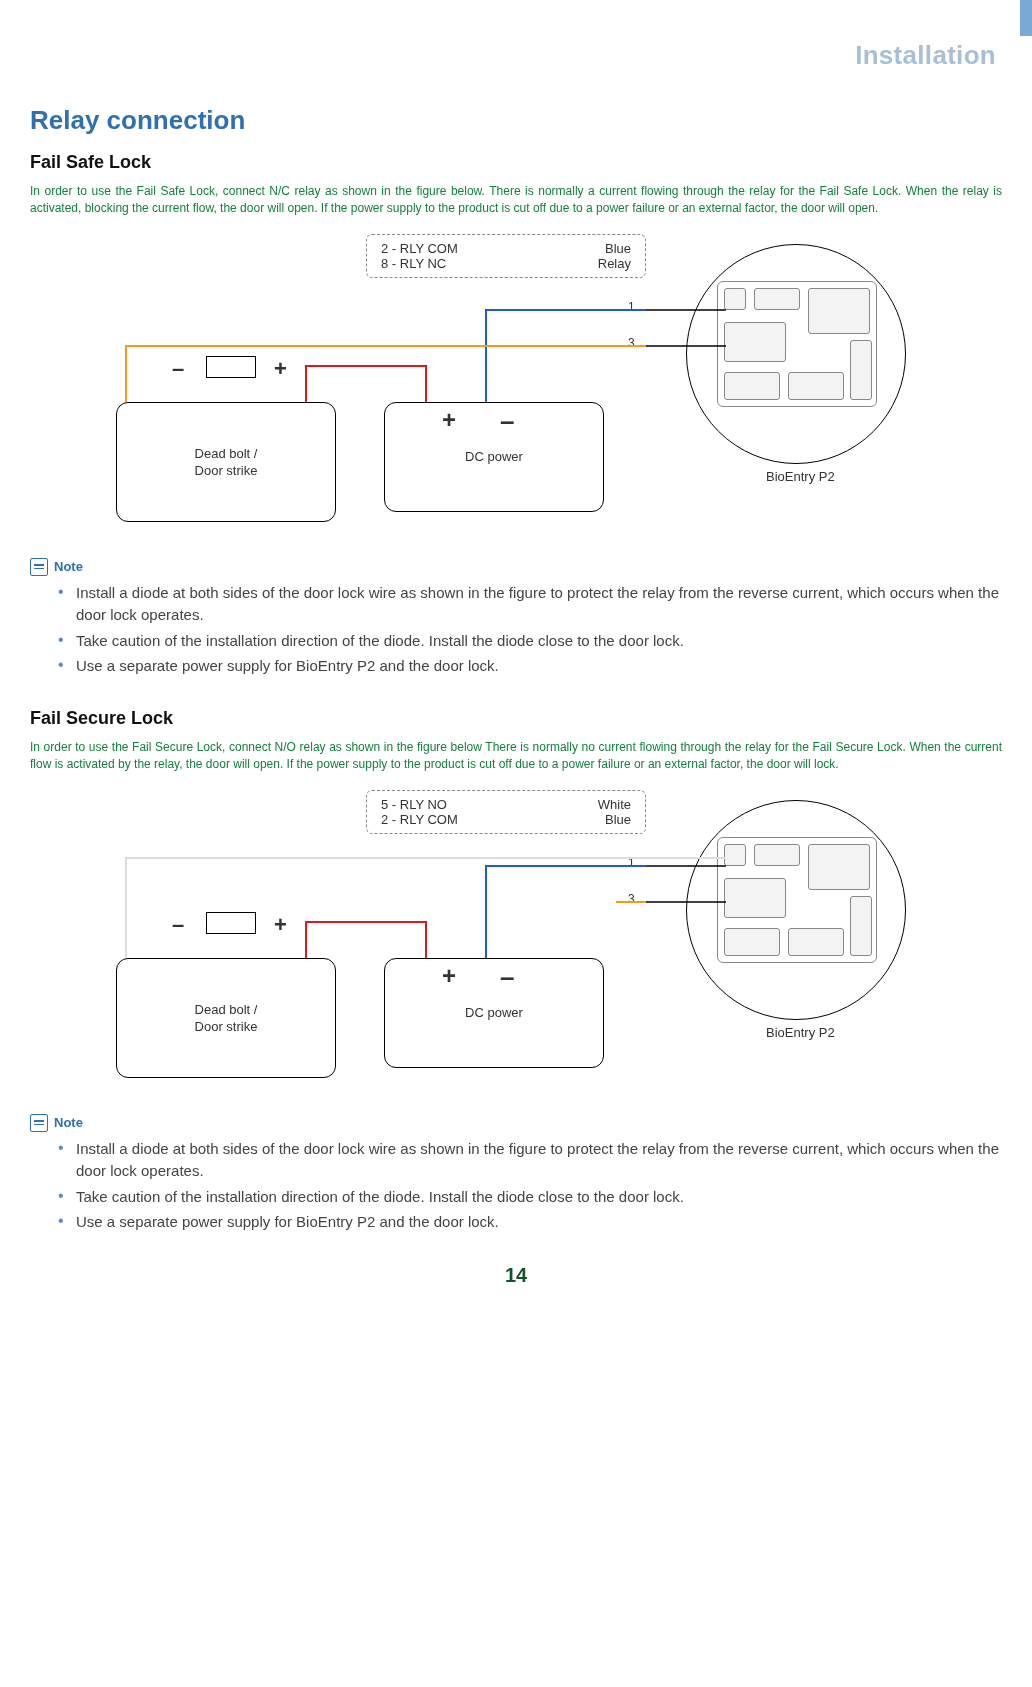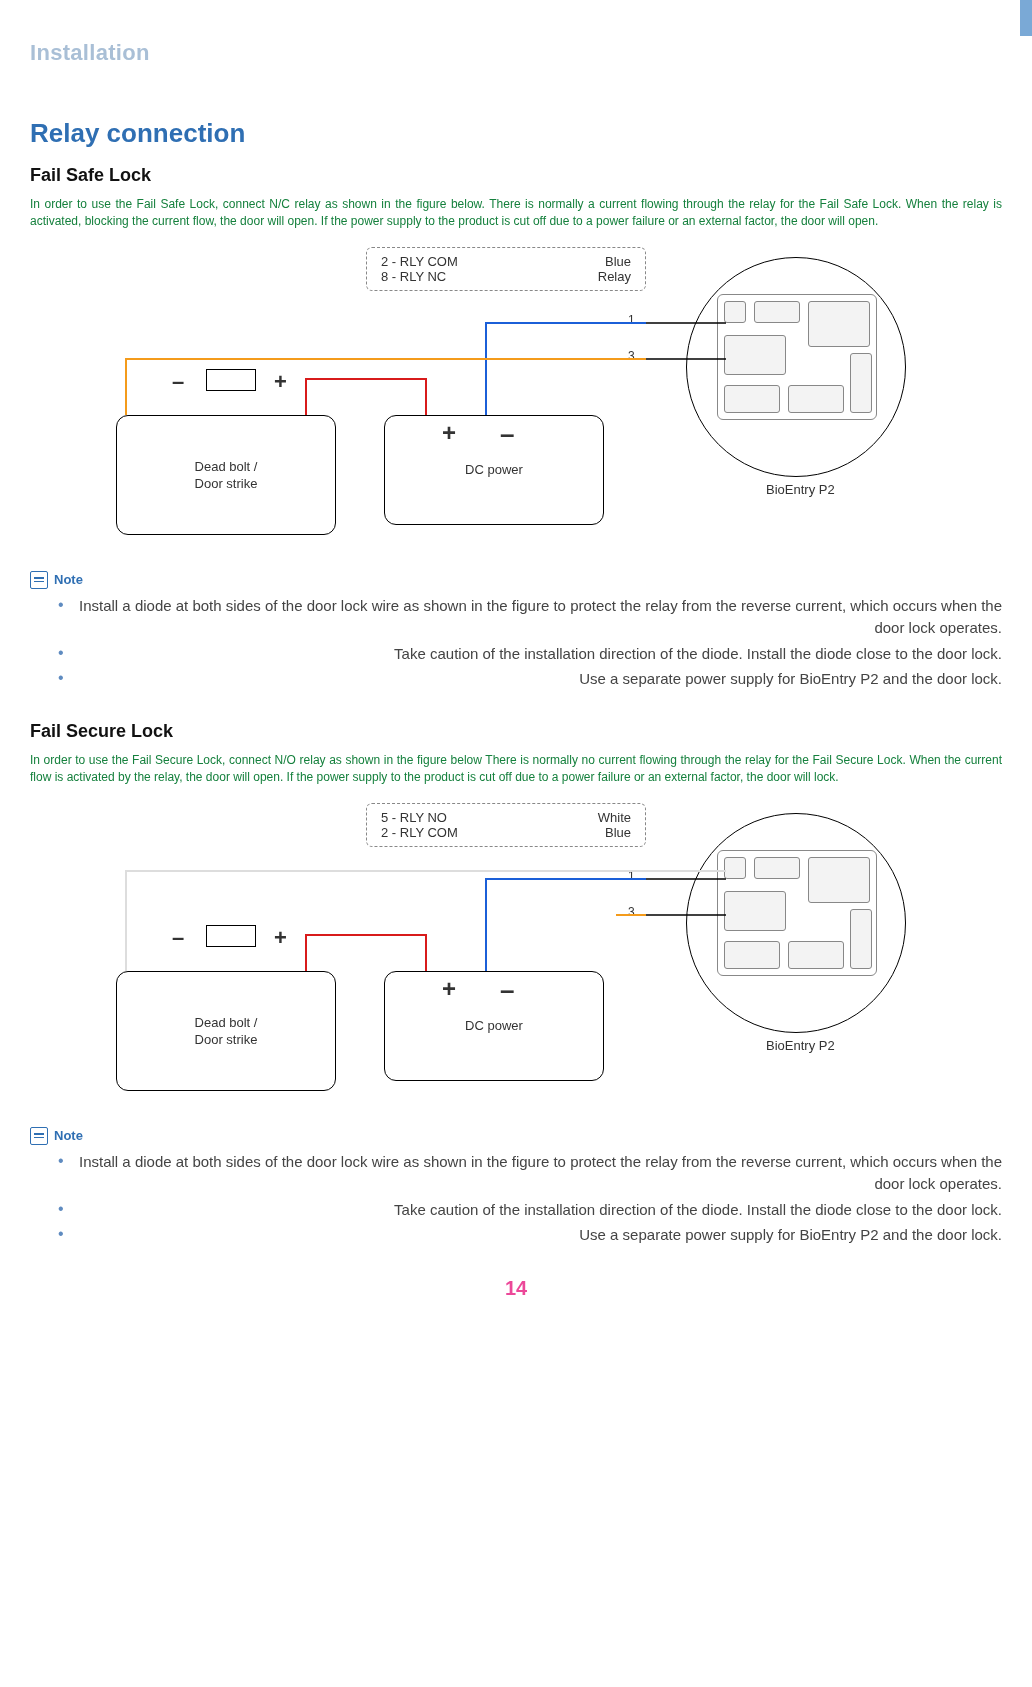--- a/index.html
+++ b/index.html
@@ -14,27 +14,27 @@
   }
   .edge-tab {
     position: absolute;
     right: 0;
     top: 0;
     width: 12px;
     height: 36px;
     background: #7aa9d6;
   }
   .header-section {
-    text-align: left;
+    text-align: right;
     color: #a9bfd6;
-    font-size: 22px;
+    font-size: 26px;
     font-family: Arial, sans-serif;
     font-weight: 600;
     letter-spacing: .3px;
-    margin-bottom: 52px;
+    margin-bottom: 34px;
     padding-right: 6px;
   }
   h1.section-title {
     color: #2f6fb3;
     font-size: 26px;
     font-weight: 700;
     margin-bottom: 16px;
     font-family: Arial, sans-serif;
   }
   h2.sub-title {
@@ -50,21 +50,21 @@
     margin-bottom: 16px;
     text-align: justify;
   }
   .diagram {
     width: 820px;
     height: 300px;
     margin: 15px auto 24px auto;
     position: relative;
     text-decoration: underline;
   }
-  .note-block { margin: 6px 0 30px 0; text-align: right; }
+  .note-block { margin: 6px 0 30px 0; }
   .note-header {
     display: flex;
     align-items: center;
     gap: 6px;
     margin-bottom: 6px;
   }
   .note-icon {
     width: 18px; height: 18px;
     border: 1.5px solid #2f6fb3;
     border-radius: 2px;
@@ -102,21 +102,21 @@
     content: "•";
     position: absolute;
     left: 0;
     top: 0;
     color: #5f8bc0;
     font-size: 16px;
     line-height: 1.2;
   }
   .page-number {
     text-align: center;
-    color: #ec4899;
+    color: #14532d;
     font-weight: 700;
     font-size: 20px;
     margin-top: 28px;
   }
 
   
   .legend-box {
     position: absolute;
     top: 0;
     left: 260px;

